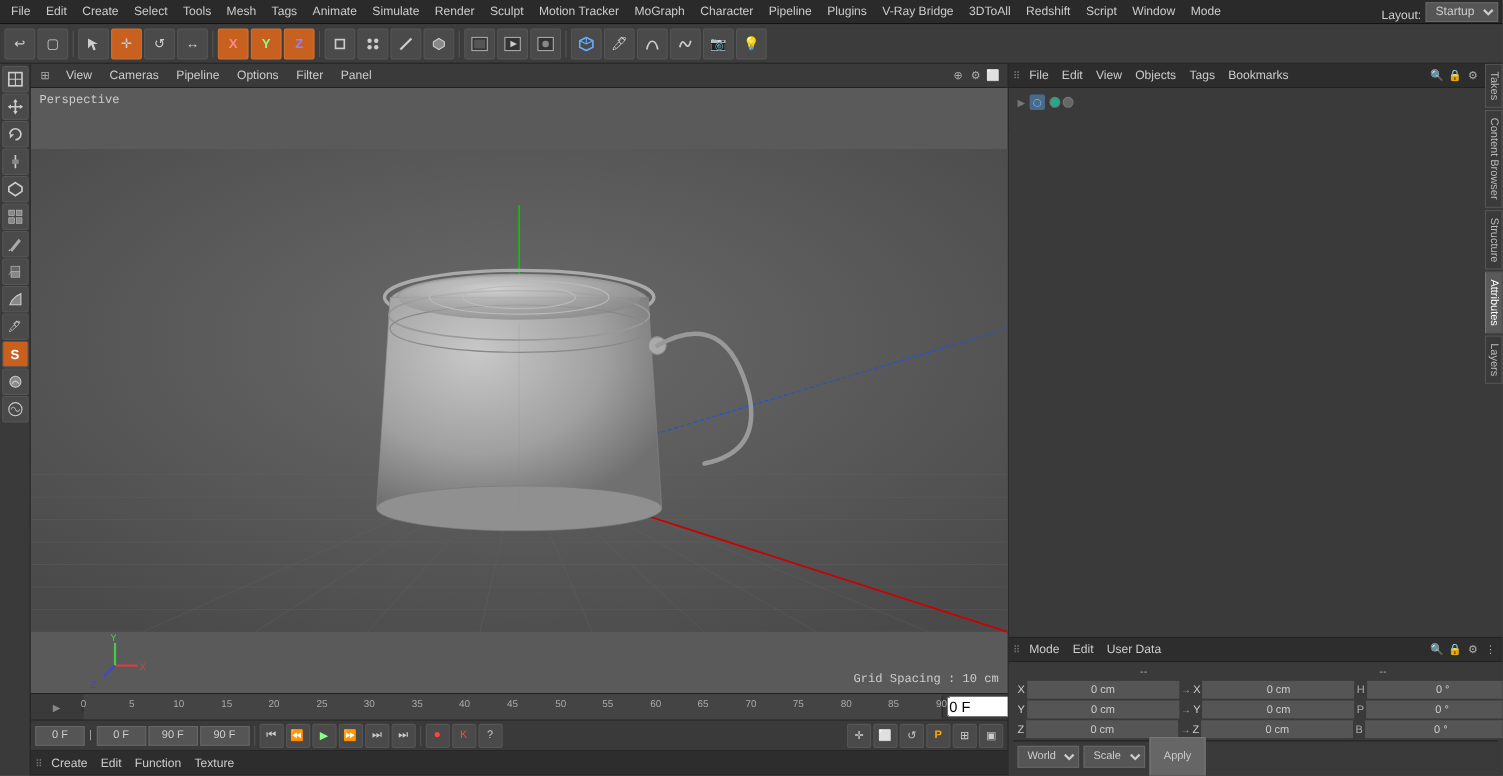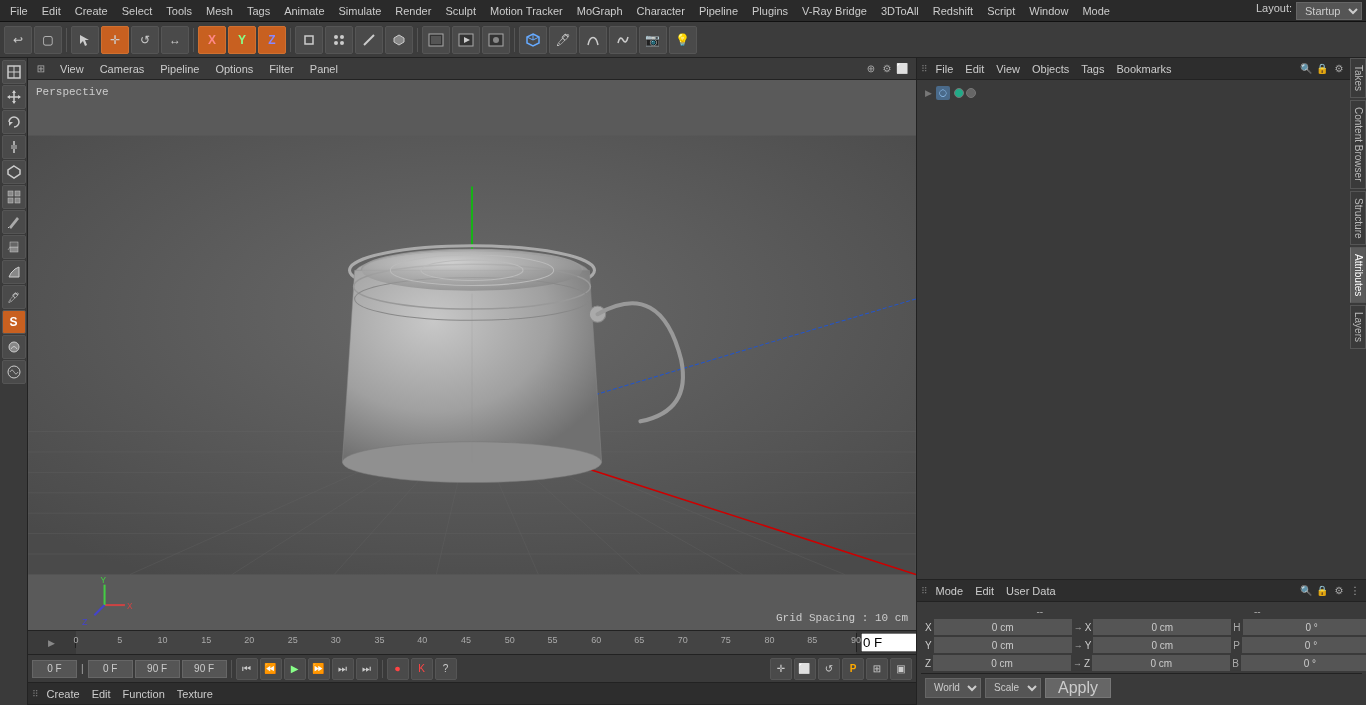--- a/index.html
+++ b/index.html
@@ -3,21 +3,21 @@
   <meta charset="utf-8">
   <style>
     * { margin: 0; padding: 0; box-sizing: border-box; }
     body { width: 1366px; height: 705px; overflow: hidden; background: #3a3a3a; font-family: Arial, sans-serif; font-size: 11px; color: #ccc; user-select: none; }
 
     
     #menu-bar { display: flex; align-items: center; height: 22px; background: #2a2a2a; border-bottom: 1px solid #111; padding: 0 4px; gap: 2px; }
     .menu-item { padding: 2px 6px; cursor: pointer; color: #ccc; font-size: 11px; }
 
     
-    #layout-selector { margin-left: auto; display: flex; align-items: flex-start; gap: 4px; }
+    #layout-selector { margin-left: auto; display: flex; align-items: flex-end; gap: 4px; }
     #layout-label { color: #ccc; font-size: 11px; }
     #layout-dropdown { background: #555; border: 1px solid #666; color: #ccc; font-size: 11px; padding: 1px 4px; height: 18px; }
 
     
     #toolbar { display: flex; align-items: center; height: 36px; background: #3c3c3c; border-bottom: 1px solid #222; padding: 0 4px; gap: 2px; }
     .toolbar-btn { width: 28px; height: 28px; background: #4a4a4a; border: 1px solid #555; border-radius: 2px; cursor: pointer; display: flex; align-items: center; justify-content: center; color: #ccc; font-size: 12px; }
     .toolbar-btn.orange { background: #c86020; border-color: #d07030; }
     .toolbar-sep { width: 1px; height: 24px; background: #555; margin: 0 2px; }
 
     
@@ -87,21 +87,21 @@
     .coords-row { display: flex; gap: 2px; margin-bottom: 2px; align-items: center; }
     .coord-label { width: 12px; font-size: 10px; color: #ccc; }
     .coord-field { flex: 1; height: 16px; background: #555; border: 1px solid #555; color: #ccc; font-size: 10px; text-align: center; padding: 0 2px; }
     .coord-icon { width: 12px; font-size: 9px; color: #aaa; text-align: center; }
     .coord-field2 { flex: 1; height: 16px; background: #555; border: 1px solid #555; color: #ccc; font-size: 10px; text-align: center; padding: 0 2px; }
 
     
     #bottom-bar { display: flex; align-items: center; height: 28px; background: #3a3a3a; border-top: 1px solid #222; padding: 0 4px; gap: 4px; }
     #world-dropdown { height: 20px; background: #555; border: 1px solid #666; color: #ccc; font-size: 10px; padding: 0 4px; }
     #scale-dropdown { height: 20px; background: #555; border: 1px solid #666; color: #ccc; font-size: 10px; padding: 0 4px; }
-    #apply-btn { height: 20px; padding: 0 12px; background: #666; border: 1px solid #777; color: #ccc; font-size: 16px; cursor: pointer; }
+    #apply-btn { height: 36px; padding: 0 12px; background: #666; border: 1px solid #777; color: #ccc; font-size: 10px; cursor: pointer; }
     .mat-thumb { width: 52px; height: 52px; border-radius: 50%; background: radial-gradient(circle at 35% 35%, #ddd, #999 50%, #555); border: 1px solid #666; }
     .mat-label { font-size: 10px; color: #ccc; text-align: center; margin-top: 2px; width: 52px; }
 
     
     #viewport-canvas { background: #5a5a5a; }
   </style>
 </head>
 <body>
 
 <div id="menu-bar">

